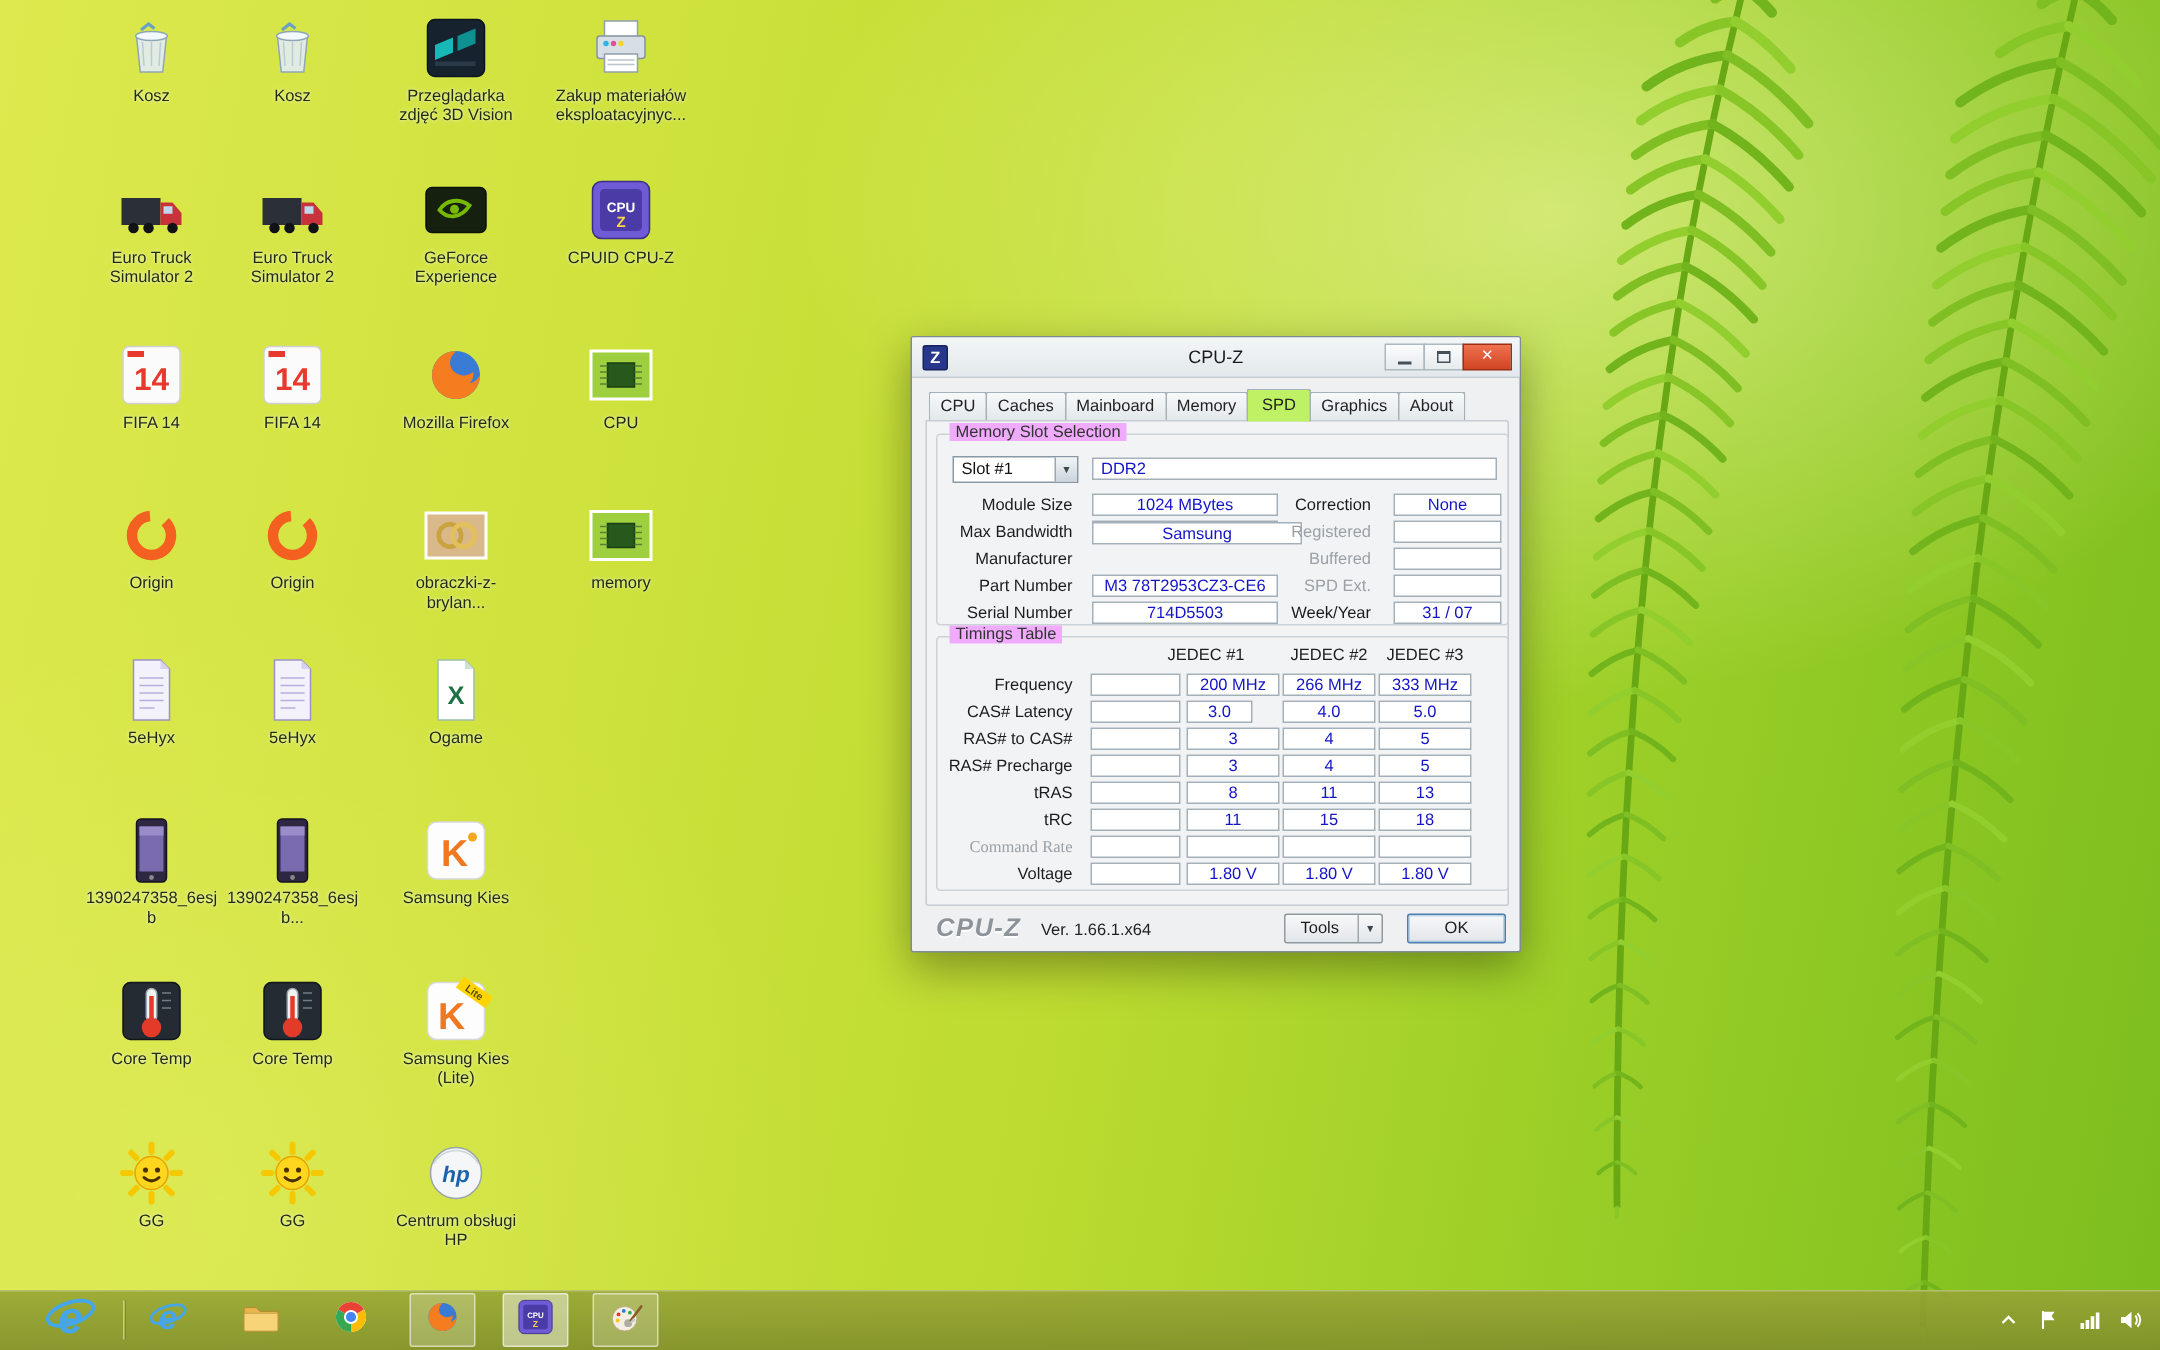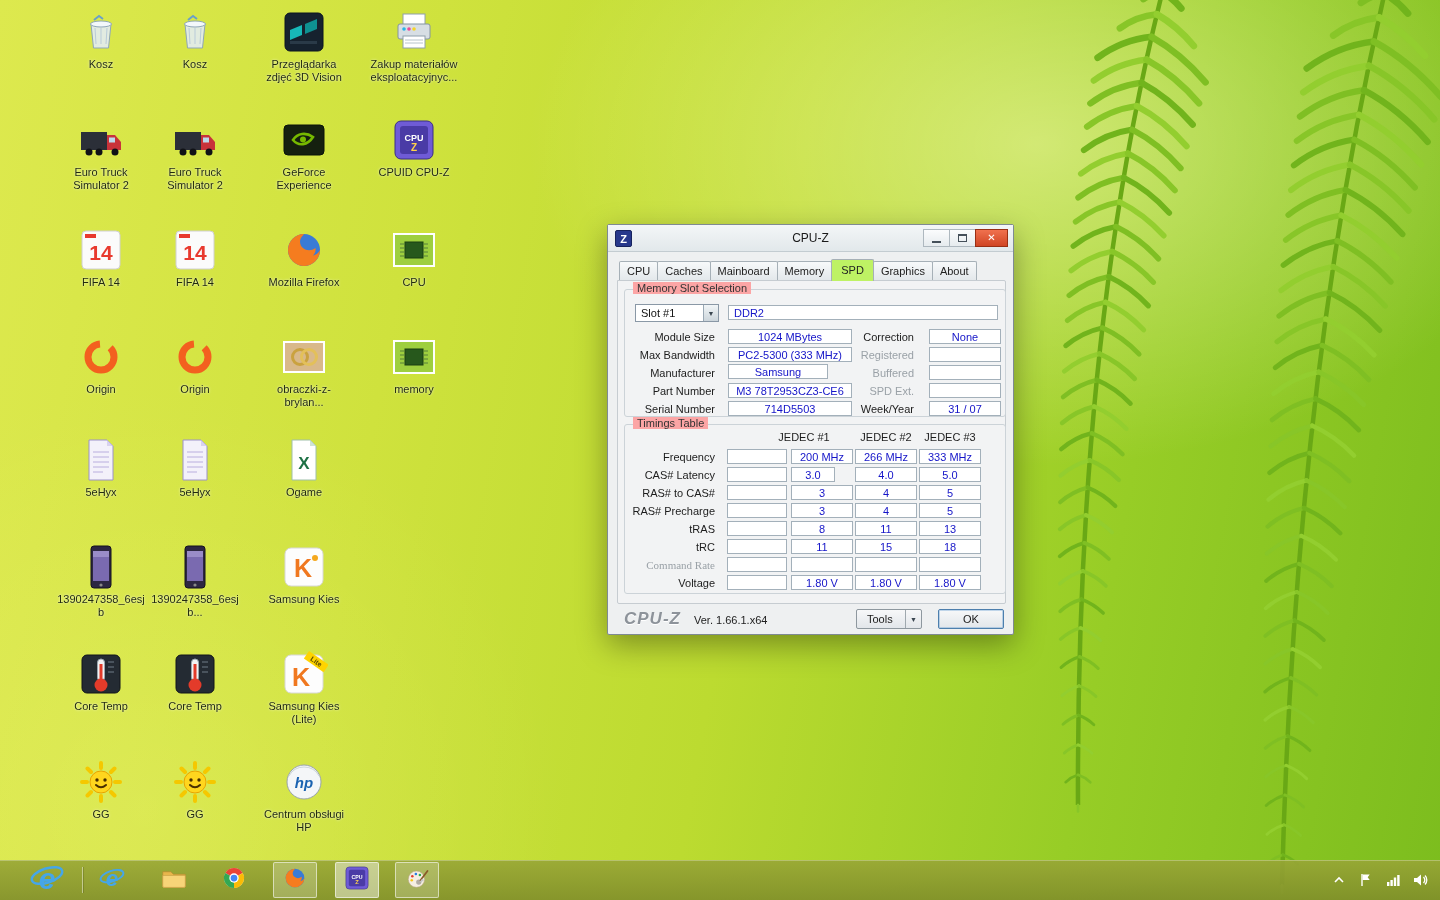--- a/index.html
+++ b/index.html
@@ -48,21 +48,21 @@
   .tabs { position:absolute; left:11px; top:8px; height:20px; display:flex; align-items:flex-end; z-index:2; }
   .tab { padding:3px 7px 3px; font-size:11px; color:#222; background:linear-gradient(#f7f9fa,#e3e8eb);
     border:1px solid #a6b0b7; border-bottom:none; border-radius:2px 2px 0 0; margin-right:-1px;
     cursor:pointer; position:relative; }
   .tab.active { background:#bef264; padding:4px 9px 5px; margin-bottom:-1px; z-index:3; }
 
   .tabpage { position:absolute; left:9px; top:28px; width:389px; height:324px;
     background:#f2f3f4; border:1px solid #c6ccd1; border-radius:0 2px 2px 2px; }
 
   .group { position:absolute; border:1px solid #ccd3d8; border-radius:3px; }
-  .glegend { position:absolute; top:-8px; left:8px; background:#fca5a5; padding:0 4px;
+  .glegend { position:absolute; top:-8px; left:8px; background:#f0abfc; padding:0 4px;
     font-size:11px; color:#333; }
   .g1 { left:6px; top:8px; width:382px; height:128px; }
   .g2 { left:6px; top:143px; width:382px; height:170px; }
 
   .lbl { position:absolute; height:15px; font-size:11px; color:#1c1c1c; display:flex;
     align-items:center; justify-content:flex-end; padding-right:7px; white-space:nowrap; }
   .lbl.dis { color:#9aa1a7; }
   .fld { position:absolute; height:15px; background:#fff; border:1px solid #a3b0ba;
     font-size:11px; color:#1414c8; display:flex; align-items:center; justify-content:center;
     white-space:nowrap; overflow:hidden; }
@@ -592,21 +592,21 @@
         <div class="dd">
               <span class="dd-text">Slot #1</span>
               <span class="dd-btn">▼</span>
             </div>
             <div class="fld left" style="left: 103px; top: 15px; width: 270px;">DDR2</div>
             <div class="lbl" style="left: 0px; top: 39px; width: 97px;">Module Size</div>
             <div class="fld" style="left: 103px; top: 39px; width: 124px;">1024 MBytes</div>
             <div class="lbl" style="left: 0px; top: 57px; width: 97px;">Max Bandwidth</div>
             <div class="fld" style="left: 103px; top: 57px; width: 124px;">PC2-5300 (333 MHz)</div>
             <div class="lbl" style="left: 0px; top: 75px; width: 97px;">Manufacturer</div>
-            <div class="fld" style="left: 103px; top: 74px; width: 100px;">Samsung</div>
+            <div class="fld" style="left: 103px; top: 58px; width: 140px;">Samsung</div>
             <div class="lbl" style="left: 0px; top: 93px; width: 97px;">Part Number</div>
             <div class="fld" style="left: 103px; top: 93px; width: 124px;">M3 78T2953CZ3-CE6</div>
             <div class="lbl" style="left: 0px; top: 111px; width: 97px;">Serial Number</div>
             <div class="fld" style="left: 103px; top: 111px; width: 124px;">714D5503</div>
             <div class="lbl" style="left: 226px; top: 39px; width: 70px;">Correction</div>
             <div class="fld" style="left: 304px; top: 39px; width: 72px;">None</div>
             <div class="lbl dis" style="left: 226px; top: 57px; width: 70px;">Registered</div>
             <div class="fld" style="left: 304px; top: 57px; width: 72px;"></div>
             <div class="lbl dis" style="left: 226px; top: 75px; width: 70px;">Buffered</div>
             <div class="fld" style="left: 304px; top: 75px; width: 72px;"></div>

